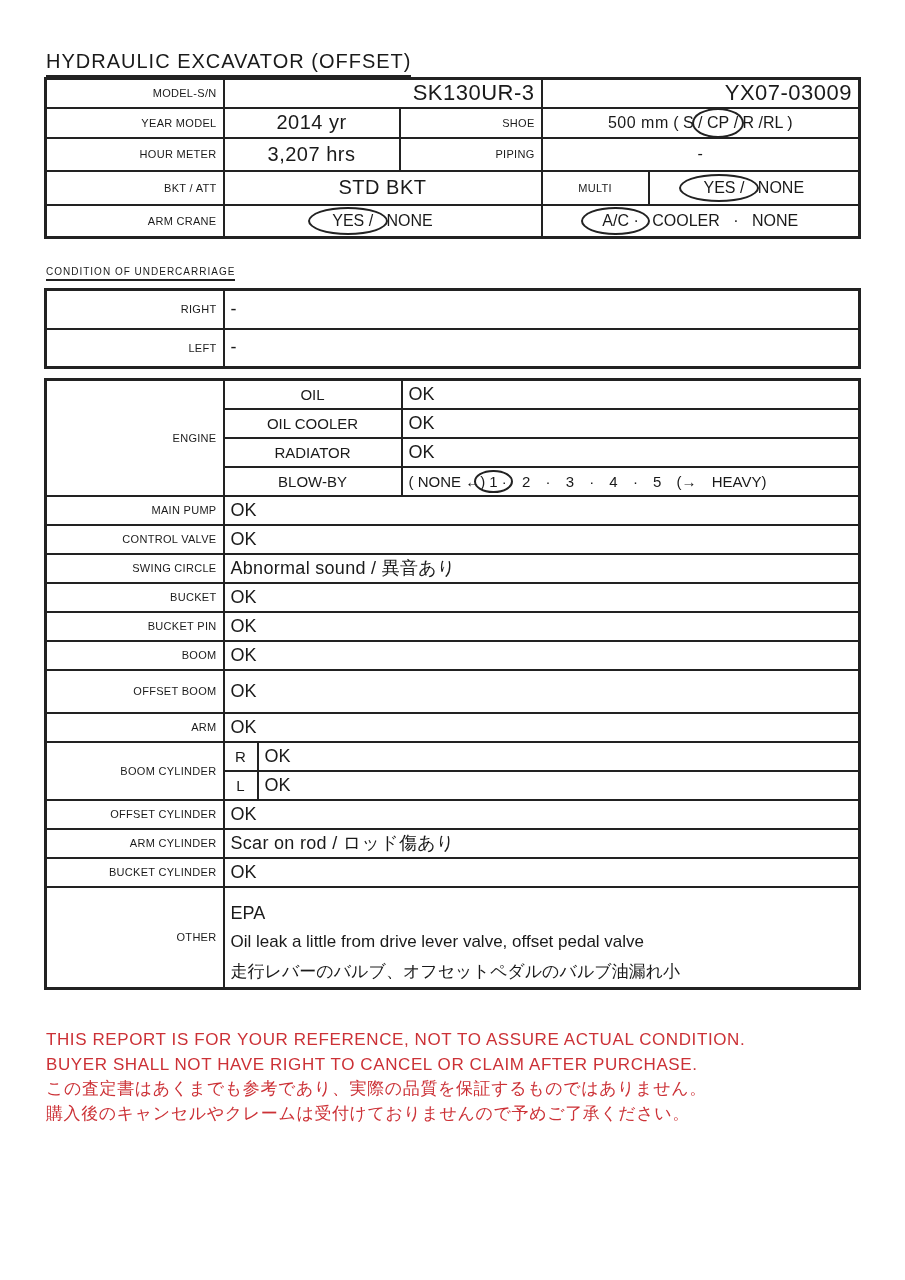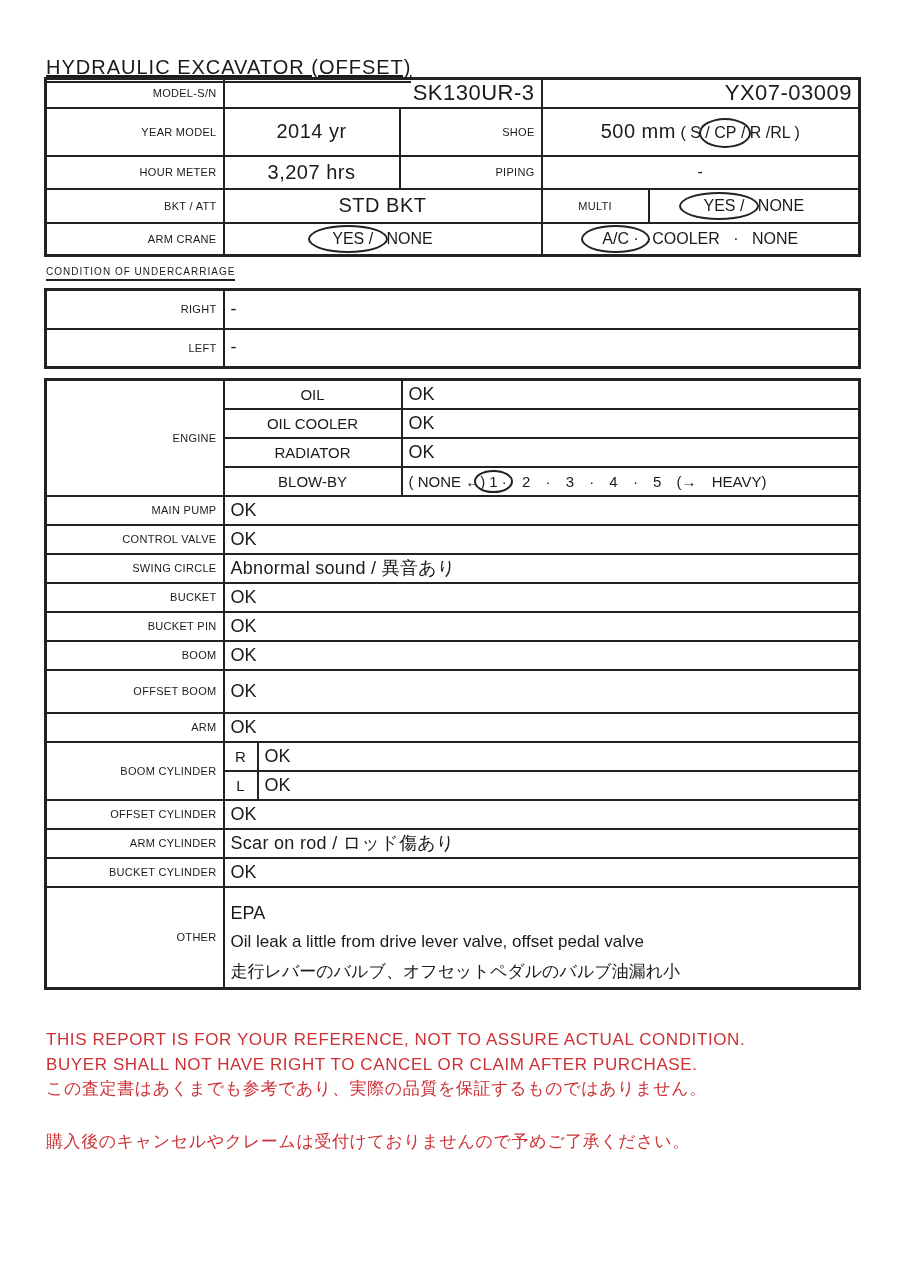--- a/index.html
+++ b/index.html
@@ -11,21 +11,21 @@
     color:#1a1a1a;
     overflow:hidden;
   }
   .sect-title{
     position:absolute;
     border-bottom:2px solid #222;
     padding-bottom:2px;
     white-space:nowrap;
     letter-spacing:1px;
   }
-  .title-main{left:46px;top:56px;font-size:20px;text-decoration:underline;}
+  .title-main{left:46px;top:50px;font-size:20px;}
   .title-under{left:46px;top:266px;font-size:10px;}
 
   table.t{
     position:absolute;
     border-collapse:collapse;
     table-layout:fixed;
     border:3px solid #222;
   }
   table.t td{
     border:2px solid #222;
@@ -35,21 +35,21 @@
   }
   .info{left:44px;top:77px;width:814px;}
   .under{left:44px;top:288px;width:814px;}
   .cond{left:44px;top:378px;width:814px;}
 
   td.lbl{font-size:11px;text-align:right;padding-right:7px;letter-spacing:0.3px;}
   td.big-left{font-size:22px;text-align:right;padding-left:5px;letter-spacing:0.5px;}
   td.big-ctr{font-size:20px;text-align:center;letter-spacing:0.5px;}
   td.ctr{text-align:center;}
   .mid{font-size:16px;}
-  .big{font-size:20px;letter-spacing:0.5px;}
+  .big{font-size:16px;letter-spacing:0.5px;}
   .gap{word-spacing:9px;}
 
   
   .circled{position:relative;display:inline-block;}
   .circled::before{
     content:"";position:absolute;border:2px solid #222;border-radius:50%;
     left:-18px;right:-18px;top:-4px;bottom:-4px;pointer-events:none;
   }
   .c-cp::before{left:-15px;right:-15px;top:-6px;bottom:-6px;}
   .c-yes::before{left:-24px;right:-24px;top:-5px;bottom:-5px;}
@@ -91,21 +91,21 @@
         <col style="width:142px">
         <col style="width:107px">
         <col style="width:211px">
     </colgroup>
     <tbody>
         <tr style="height:29px">
       <td class="lbl">MODEL-S/N</td>
       <td class="big-left" colspan="2">SK130UR-3</td>
       <td class="big-left" colspan="2">YX07-03009</td>
     </tr>
-    <tr style="height:48px">
+    <tr style="height:30px">
       <td class="lbl">YEAR MODEL</td>
       <td class="big-ctr">2014 yr</td>
       <td class="lbl">SHOE</td>
       <td class="ctr" colspan="2">
         <span class="big">500 mm</span>
         <span class="mid">( S /</span>
         <span class="mid circled c-cp">CP</span>
         <span class="mid">/ R /RL )</span>
       </td>
     </tr>
@@ -251,16 +251,16 @@
         <div class="other-line">走行レバーのバルブ、オフセットペダルのバルブ油漏れ小</div>
       </td>
     </tr>
   </tbody>
     </table>
 
   <div class="disclaimer">
     <div class="disclaimer-line" style="color: rgb(204, 49, 54);">THIS REPORT IS FOR YOUR REFERENCE, NOT TO ASSURE ACTUAL CONDITION.</div>
     <div class="disclaimer-line" style="color: rgb(204, 49, 54);">BUYER SHALL NOT HAVE RIGHT TO CANCEL OR CLAIM AFTER PURCHASE.</div>
     <div class="disclaimer-line" style="color: rgb(204, 49, 54);">この査定書はあくまでも参考であり、実際の品質を保証するものではありません。</div>
-    <div class="disclaimer-line" style="color: rgb(204, 49, 54); margin-top: 28px;">購入後のキャンセルやクレームは受付けておりませんので予めご了承ください。</div>
+    <div class="disclaimer-line" style="color: rgb(204, 49, 54);">購入後のキャンセルやクレームは受付けておりませんので予めご了承ください。</div>
   </div>
 
 </div>
 
 </body></html>

